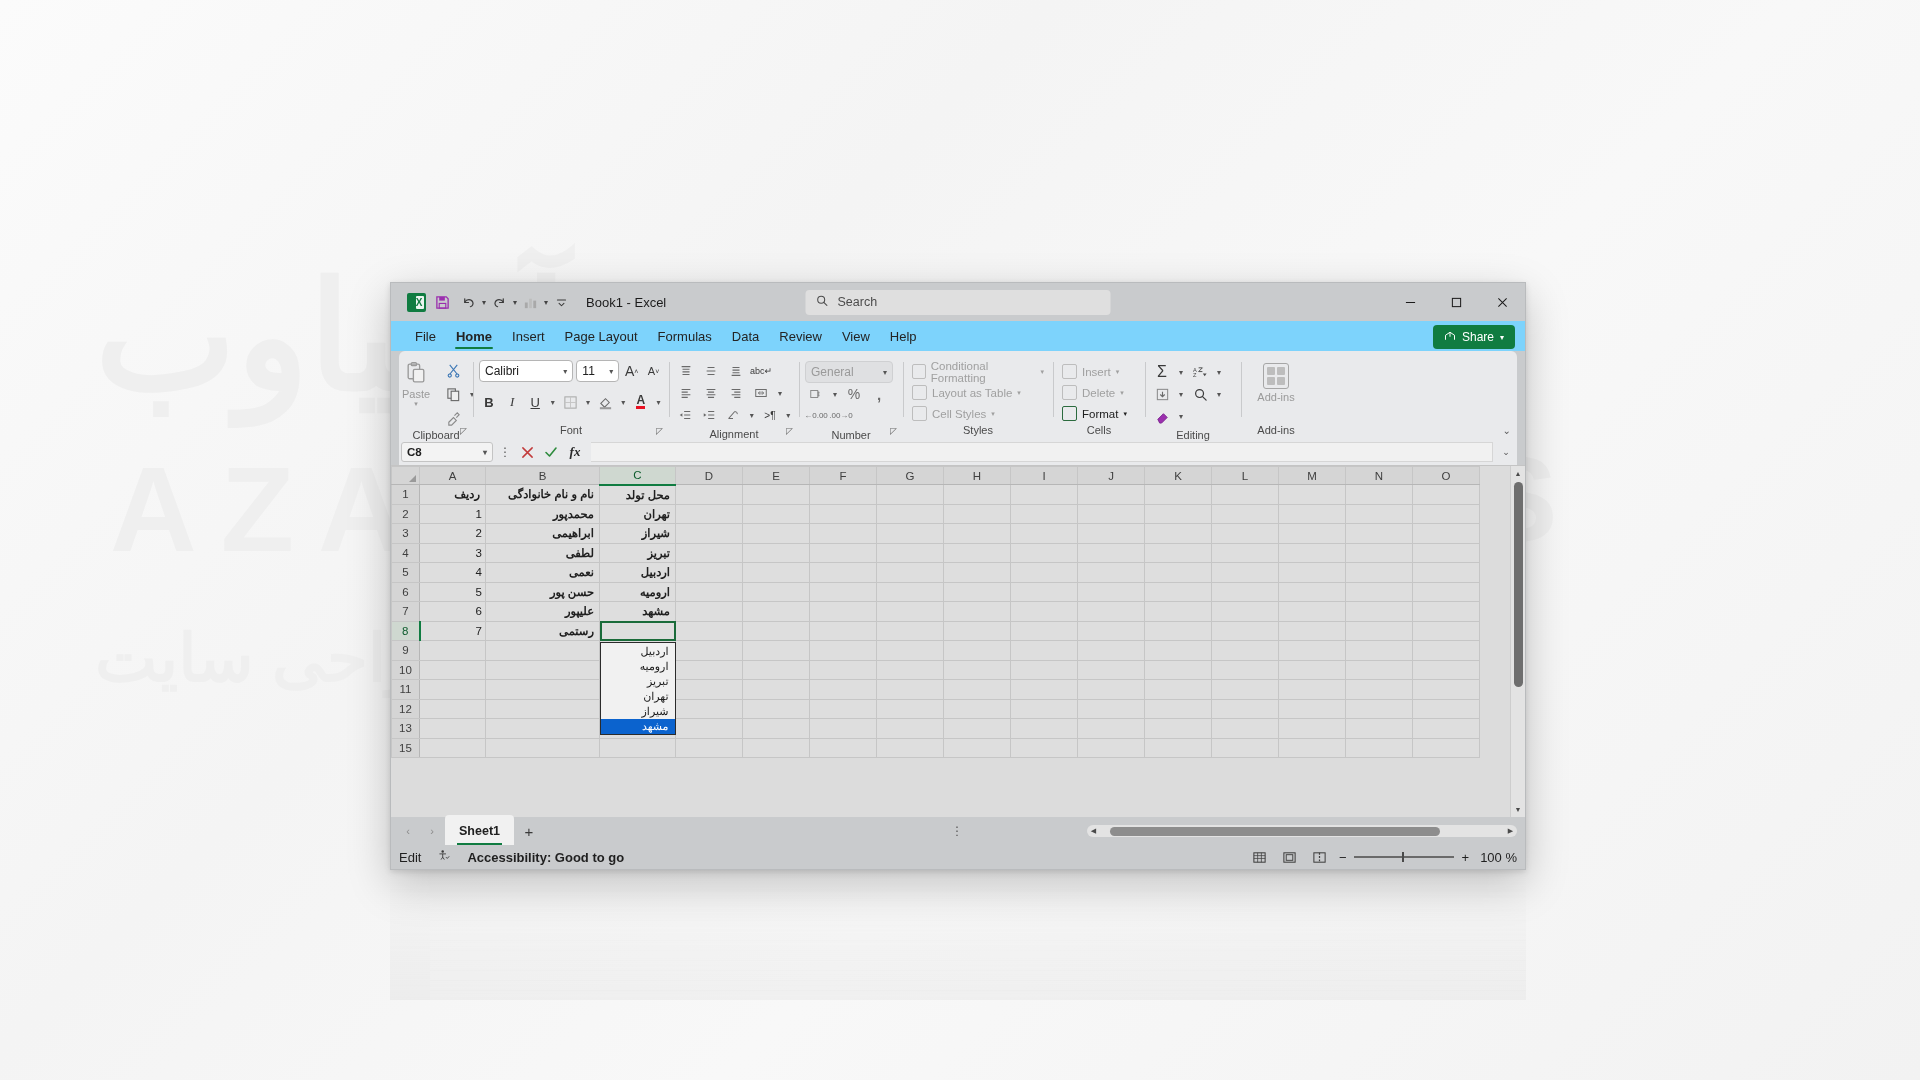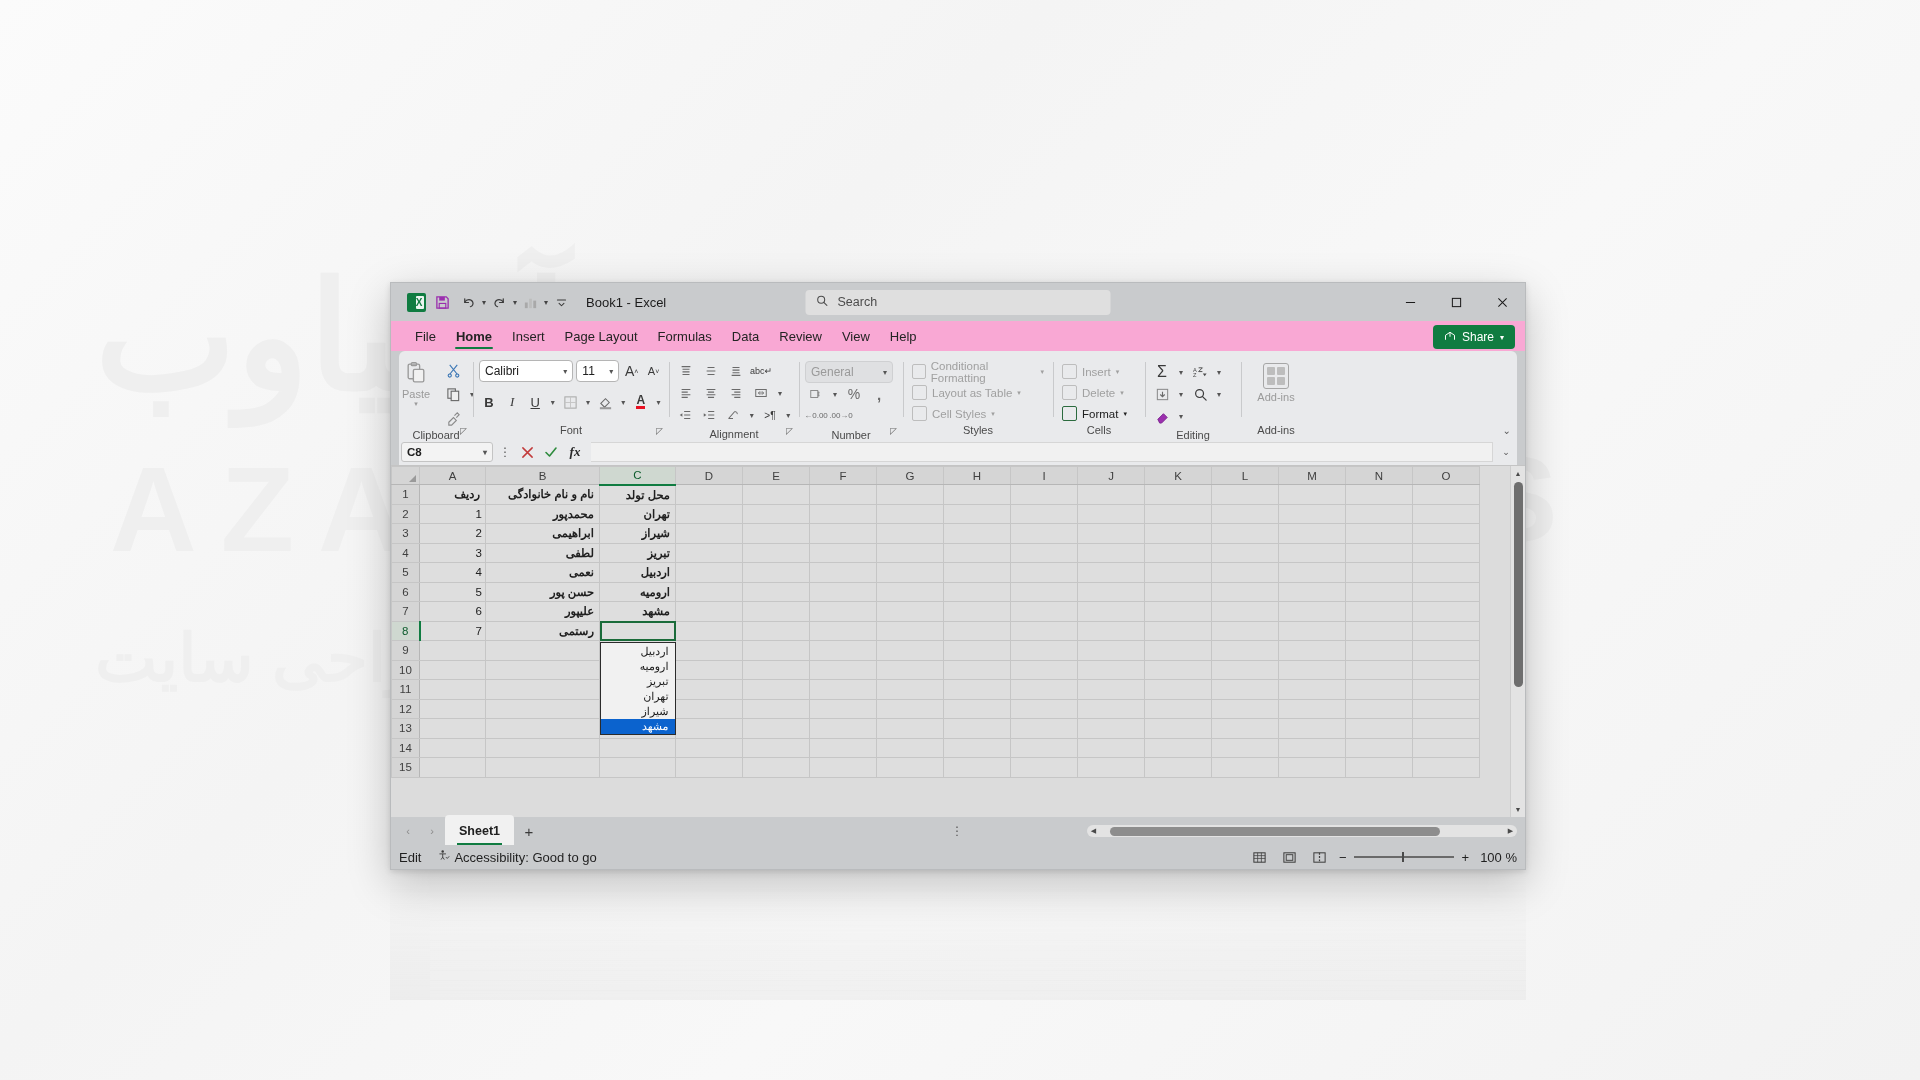--- a/index.html
+++ b/index.html
@@ -114,21 +114,21 @@
     width: 46px; height: 38px;
     display: flex; align-items: center; justify-content: center;
     font-size: 13px; color: #1b1b1b;
   }
 
   
   #ribbon-tabs {
     height: 30px;
     display: flex; align-items: flex-end;
     padding-left: 14px;
-    background: #f9a8d4;
+    background: #7dd3fc;
     position: relative;
   }
   .rtab {
     padding: 3px 10px 7px;
     font-size: 13px; color: #242424;
     position: relative;
     cursor: default;
     white-space: nowrap;
   }
   .rtab.active { font-weight: 700; }
@@ -396,21 +396,21 @@
   #hscroll .hthumb { height: 9px; background:#8d8d8d; border-radius:5px; margin-left:10px;}
   #hscroll .harrow { width:13px; text-align:center; font-size:7px; color:#4a4a4a;}
 
   
   #statusbar {
     height: 24px; background: #c9cbcd;
     display: flex; align-items: center;
     padding: 0 8px; font-size: 13px; color: #1f1f1f;
     gap: 16px; position: relative;
   }
-  #sb-accessibility { display: flex; align-items: center; gap: 4px; }
+  #sb-accessibility { display: flex; align-items: center; gap: 17px; font-weight: bold; }
   #sb-right { position: absolute; right: 8px; display: flex; align-items: center; gap: 10px;}
   .view-btn { width: 20px; height: 18px; display:flex;align-items:center;justify-content:center; color:#3f3f3f;}
   #zoom-slider { display: flex; align-items: center; gap: 7px; width: 130px; }
   #zoom-slider .zline { flex:1; height:2px; background:#6a6a6a; position:relative;}
   #zoom-slider .zline::after{content:"";position:absolute;left:48%;top:-4px;width:2px;height:10px;background:#4a4a4a;}
   #zoom-pct { min-width: 38px; text-align: right; }
 </style>
 </head>
 <body>
 
@@ -1097,38 +1097,20 @@
             <td></td>
             <td></td>
             <td></td>
             <td></td>
             <td></td>
             <td></td>
             <td></td>
             <td></td>
           </tr>
           <tr>
-            <th class="rowhdr">14</th>
-            <td class="num"></td>
-            <td class="rtl"></td>
-            <td class="rtl"></td>
-            <td></td>
-            <td></td>
-            <td></td>
-            <td></td>
-            <td></td>
-            <td></td>
-            <td></td>
-            <td></td>
-            <td></td>
-            <td></td>
-            <td></td>
-            <td></td>
-          </tr>
-          <tr>
             <th class="rowhdr">15</th>
             <td class="num"></td>
             <td class="rtl"></td>
             <td class="rtl"></td>
             <td></td>
             <td></td>
             <td></td>
             <td></td>
             <td></td>
             <td></td>

